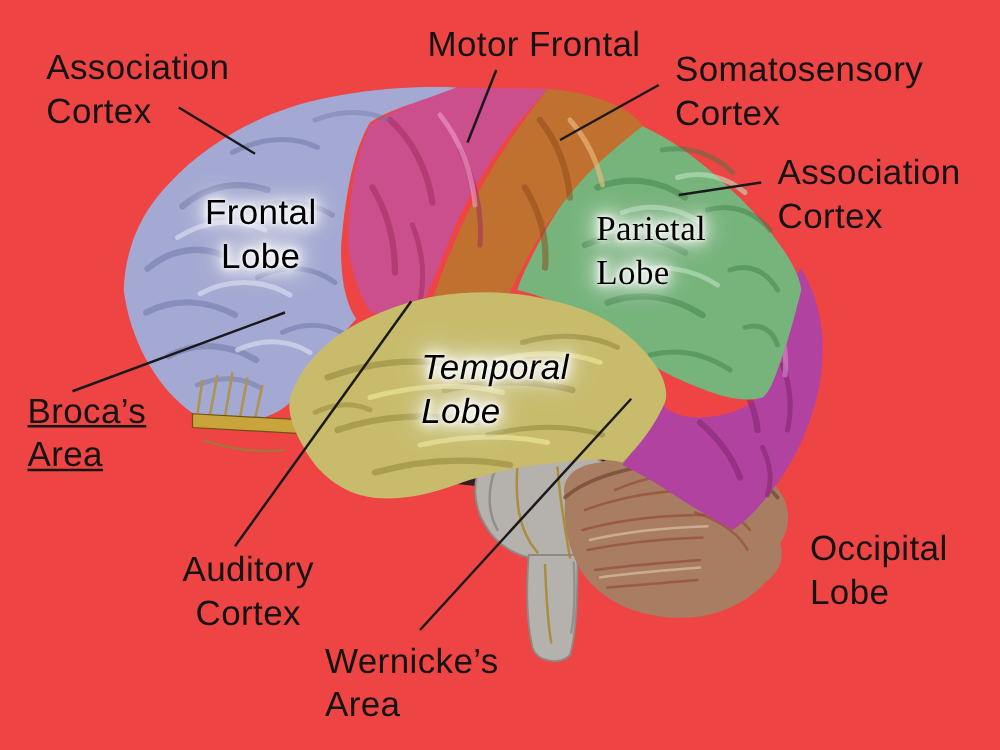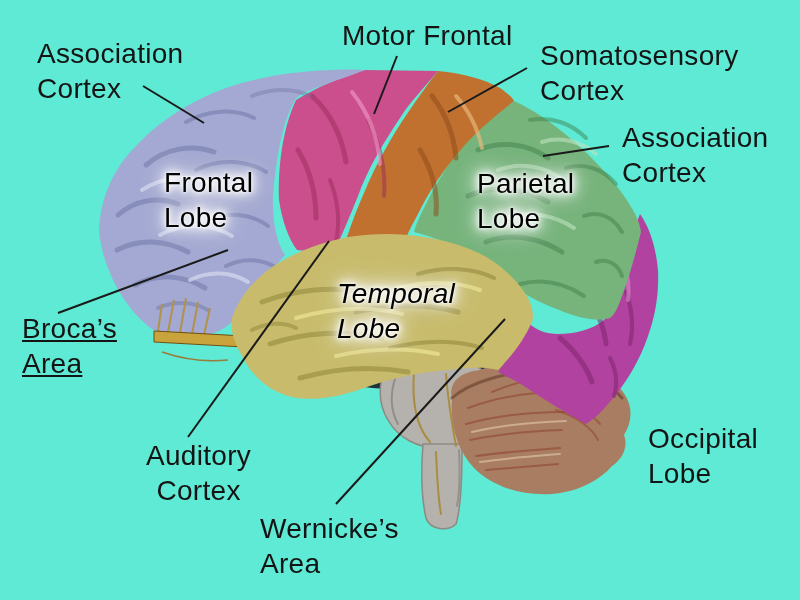--- a/index.html
+++ b/index.html
@@ -1,17 +1,17 @@
 <!DOCTYPE html>
 <html><head>
 <meta charset="utf-8">
 <style>
   html,body{margin:0;padding:0;background:#fff;}
   .stage{
-    position:relative;width:800px;height:600px;background:#5eead4;
+    position:relative;width:800px;height:600px;background:#ef4444;
     font-family:"Liberation Sans", sans-serif;overflow:hidden;
   }
   .stage svg{position:absolute;left:0;top:0;}
   .lbl{
     position:absolute;font-size:28px;line-height:35px;color:#141414;
     letter-spacing:0.3px;white-space:nowrap;
   }
   .lbl.glow{
     color:#000;
     text-shadow:0 0 3px #fff,0 0 6px #fff,0 0 10px #fff,0 0 14px #fff,
@@ -174,26 +174,26 @@
   <div class="lbl" style="left:260px;top:511px;">
     <div>Wernicke’s</div>
     <div>Area</div>
   </div>
 
   <div class="lbl" style="left:620px;top:421px;margin-left:28px;">
     <div>Occipital</div>
     <div>Lobe</div>
   </div>
 
-  <div class="lbl glow" style="left:164px;top:165px;">
+  <div class="lbl glow" style="left:164px;top:152px;text-align:center;">
     <div>Frontal</div>
     <div>Lobe</div>
   </div>
 
-  <div class="lbl glow" style="left:477px;top:166px;">
+  <div class="lbl glow" style="left:477px;top:166px;font-family:Liberation Serif, serif;">
     <div>Parietal</div>
     <div>Lobe</div>
   </div>
 
   <div class="lbl glow" style="left:337px;top:276px;font-style:italic;">
     <div>Temporal</div>
     <div>Lobe</div>
   </div>
 
 </div>

